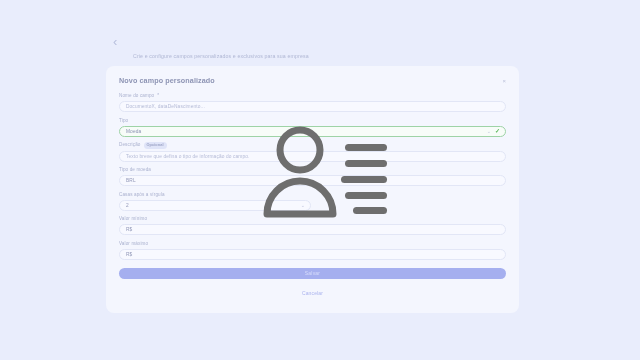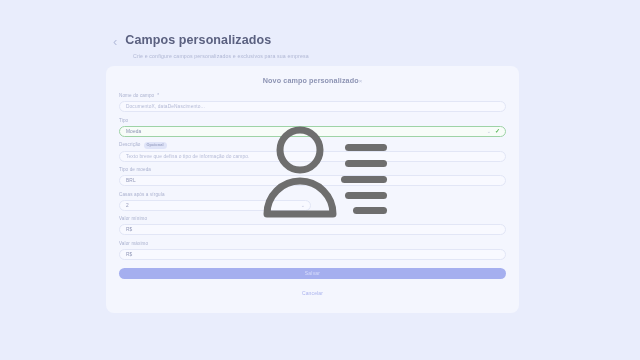--- a/index.html
+++ b/index.html
@@ -64,21 +64,21 @@
     top: 66px;
     width: 413px;
     height: 247px;
     background: #f4f6fe;
     border-radius: 8px;
   }
 
   .card-head {
     display: flex;
     align-items: center;
-    justify-content: center;
+    justify-content: space-between;
     padding: 10px 13px 8px 13px;
   }
 
   .card-title {
     font-size: 7.2px;
     font-weight: bold;
     color: #8d94b4;
     letter-spacing: 0.1px;
   }
 
@@ -211,21 +211,20 @@
     height: 100px;
     pointer-events: none;
   }
 </style>
 </head>
 <body>
 
 <div class="page-header">
   <div class="header-row">
     <span class="back-chevron">‹</span>
-    <h1 class="page-title">Campos personalizados</h1>
   </div>
   <div class="page-subtitle">Crie e configure campos personalizados e exclusivos para sua empresa</div>
 </div>
 
 <div class="card">
 
   <div class="card-head">
     <span class="card-title">Novo campo personalizado</span>
     <span class="close-icon">×</span>
   </div>

